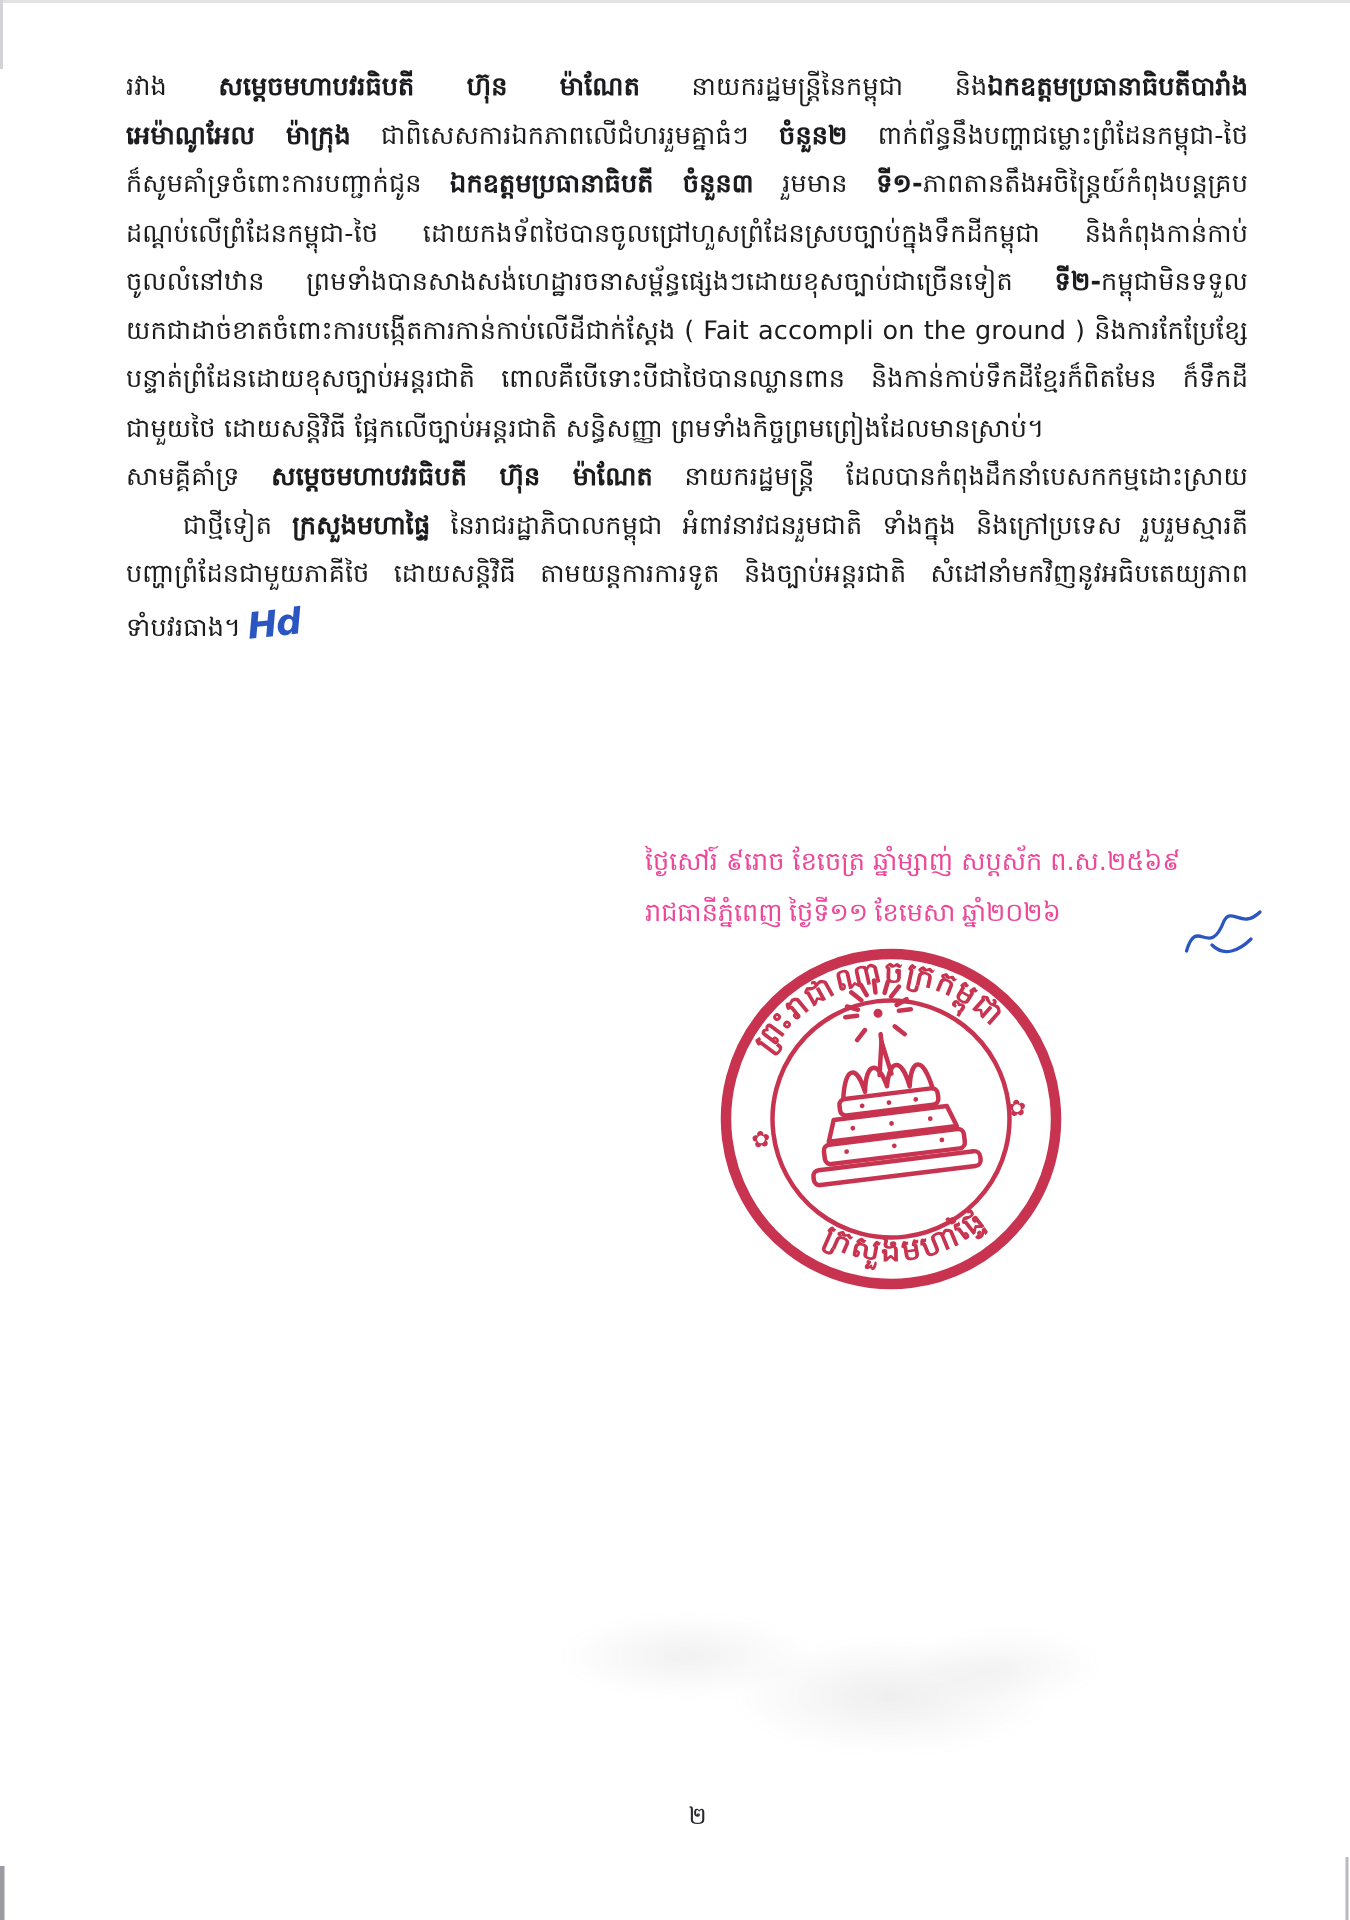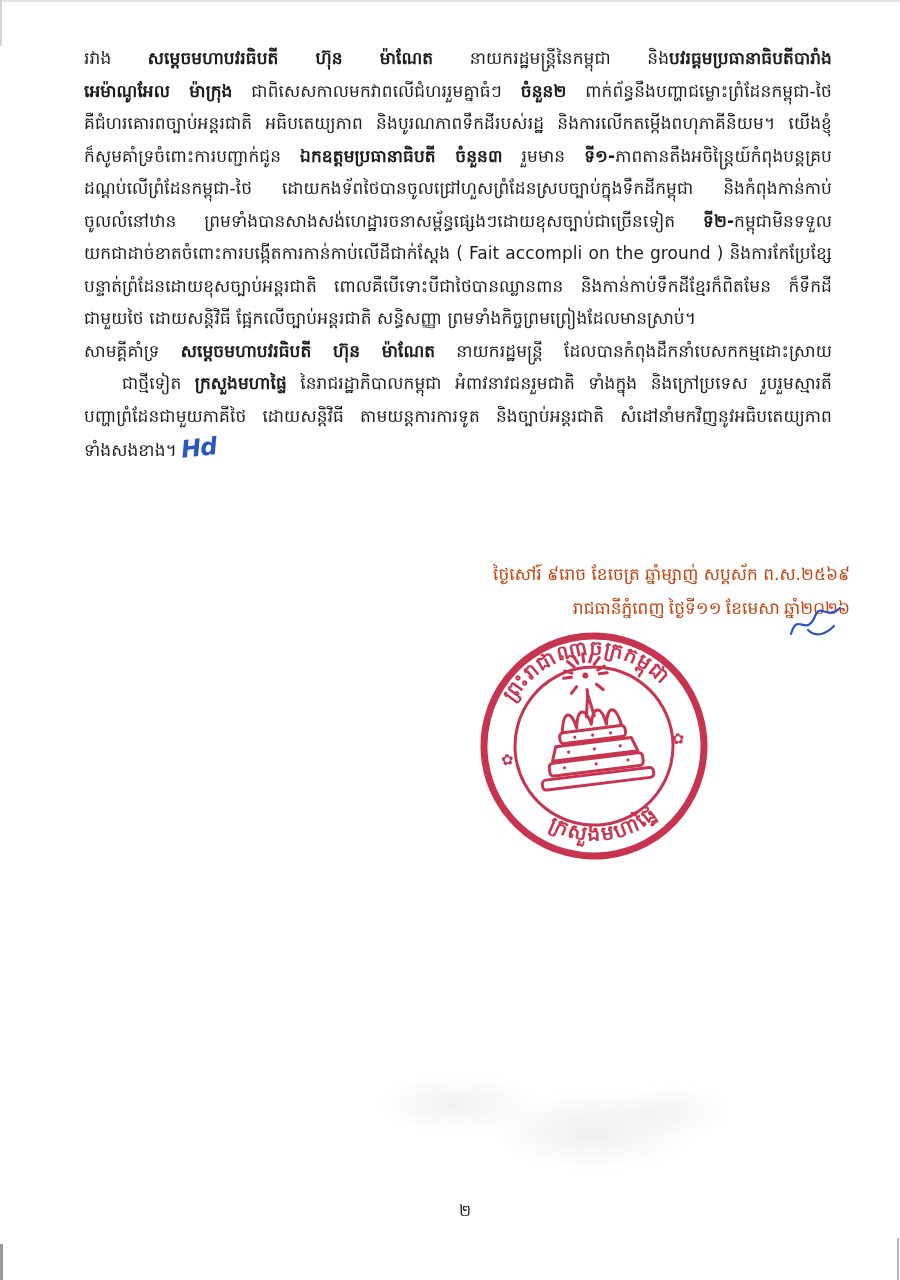--- a/index.html
+++ b/index.html
@@ -24,22 +24,22 @@
   .line.fill{text-align:justify;text-align-last:justify;}
   .line.indent{text-indent:38px;}
   .bold{font-weight:700;}
   .hand{
     font-style:italic;font-weight:700;color:#2b55c0;
     font-size:24px;display:inline-block;transform:rotate(-6deg);
     margin-left:4px;letter-spacing:-1px;
   }
 
   .dateline{
-    position:absolute;left:430px;width:420px;text-align:right;
-    font-size:17px;color:#c2410c;z-index:1;
+    position:absolute;left:430px;width:420px;text-align:left;
+    font-size:17px;color:#ec4899;z-index:1;
   }
   .dateline-1{top:563px;}
   .dateline-2{top:597px;font-family:Liberation Serif, serif;}
   .flourish{position:absolute;left:788px;top:600px;z-index:3;}
 
   .seal{
     position:absolute;left:476px;top:628px;z-index:2;
     opacity:.92;mix-blend-mode:multiply;
     transform:rotate(-7deg);
   }
@@ -62,33 +62,32 @@
 <body>
 
 <div class="page">
 
   <div class="edge-top"></div>
   <div class="edge-left"></div>
   <div class="edge-bl"></div>
   <div class="edge-br"></div>
 
   <div class="body-text">
-      <div class="line fill"><span>រវាង </span><span class="bold">សម្តេចមហាបវរធិបតី ហ៊ុន ម៉ាណែត</span><span> នាយករដ្ឋមន្ត្រីនៃកម្ពុជា និង</span><span class="bold">បវរធ្តមប្រធានាធិបតីបារាំង</span></div>
-      <div class="line fill"><span class="bold">អេម៉ាណូអែល ម៉ាក្រុង</span><span> ជាពិសេសកាលមកវាពលើជំហររួមគ្នាធំៗ </span><span class="bold">ចំនួន២</span><span> ពាក់ព័ន្ធនឹងបញ្ហាជម្លោះព្រំដែនកម្ពុជា-ថៃ</span></div>
-      <div class="line fill"><span>គឺជំហរគោរពច្បាប់អន្តរជាតិ អធិបតេយ្យភាព និងបូរណភាពទឹកដីរបស់រដ្ឋ និងការលើកតម្កើងពហុភាគីនិយម។ យើងខ្ញុំ</span></div>
+      <div class="line fill"><span>រវាង </span><span class="bold">សម្តេចមហាបវរធិបតី ហ៊ុន ម៉ាណែត</span><span> នាយករដ្ឋមន្ត្រីនៃកម្ពុជា និង</span><span class="bold">ឯកឧត្តមប្រធានាធិបតីបារាំង</span></div>
+      <div class="line fill"><span class="bold">អេម៉ាណូអែល ម៉ាក្រុង</span><span> ជាពិសេសការឯកភាពលើជំហររួមគ្នាធំៗ </span><span class="bold">ចំនួន២</span><span> ពាក់ព័ន្ធនឹងបញ្ហាជម្លោះព្រំដែនកម្ពុជា-ថៃ</span></div>
       <div class="line fill"><span>ក៏សូមគាំទ្រចំពោះការបញ្ជាក់ជូន </span><span class="bold">ឯកឧត្តមប្រធានាធិបតី ចំនួន៣</span><span> រួមមាន </span><span class="bold">ទី១-</span><span>ភាពតានតឹងអចិន្ត្រៃយ៍កំពុងបន្តគ្រប</span></div>
       <div class="line fill"><span>ដណ្តប់លើព្រំដែនកម្ពុជា-ថៃ ដោយកងទ័ពថៃបានចូលជ្រៅហួសព្រំដែនស្របច្បាប់ក្នុងទឹកដីកម្ពុជា និងកំពុងកាន់កាប់</span></div>
       <div class="line fill"><span>ចូលលំនៅឋាន ព្រមទាំងបានសាងសង់ហេដ្ឋារចនាសម្ព័ន្ធផ្សេងៗដោយខុសច្បាប់ជាច្រើនទៀត </span><span class="bold">ទី២-</span><span>កម្ពុជាមិនទទួល</span></div>
       <div class="line fill"><span>យកជាដាច់ខាតចំពោះការបង្កើតការកាន់កាប់លើដីជាក់ស្តែង ( Fait accompli on the ground ) និងការកែប្រែខ្សែ</span></div>
       <div class="line fill"><span>បន្ទាត់ព្រំដែនដោយខុសច្បាប់អន្តរជាតិ ពោលគឺបើទោះបីជាថៃបានឈ្លានពាន និងកាន់កាប់ទឹកដីខ្មែរក៏ពិតមែន ក៏ទឹកដី</span></div>
       <div class="line"><span>ជាមួយថៃ ដោយសន្តិវិធី ផ្អែកលើច្បាប់អន្តរជាតិ សន្ធិសញ្ញា ព្រមទាំងកិច្ចព្រមព្រៀងដែលមានស្រាប់។</span></div>
       <div class="line fill"><span>សាមគ្គីគាំទ្រ </span><span class="bold">សម្តេចមហាបវរធិបតី ហ៊ុន ម៉ាណែត</span><span> នាយករដ្ឋមន្ត្រី ដែលបានកំពុងដឹកនាំបេសកកម្មដោះស្រាយ</span></div>
       <div class="line fill indent"><span>ជាថ្មីទៀត </span><span class="bold">ក្រសួងមហាផ្ទៃ</span><span> នៃរាជរដ្ឋាភិបាលកម្ពុជា អំពាវនាវជនរួមជាតិ ទាំងក្នុង និងក្រៅប្រទេស រួបរួមស្មារតី</span></div>
       <div class="line fill"><span>បញ្ហាព្រំដែនជាមួយភាគីថៃ ដោយសន្តិវិធី តាមយន្តការការទូត និងច្បាប់អន្តរជាតិ សំដៅនាំមកវិញនូវអធិបតេយ្យភាព</span></div>
-      <div class="line"><span>ទាំងសងខាង។</span><span class="hand">Hd</span></div>
+      <div class="line"><span>ទាំបវរធាង។</span><span class="hand">Hd</span></div>
     </div>
 
   <div class="dateline dateline-1">ថ្ងៃសៅរ៍ ៩រោច ខែចេត្រ ឆ្នាំម្សាញ់ សប្តស័ក ព.ស.២៥៦៩</div>
   <div class="dateline dateline-2">រាជធានីភ្នំពេញ ថ្ងៃទី១១ ខែមេសា ឆ្នាំ២០២៦</div>
 
   <svg class="flourish" width="56" height="44" viewBox="0 0 56 44">
     <path d="M3,34 C10,10 18,40 28,14 C33,4 40,20 52,8 M20,30 C28,38 38,34 46,26" fill="none" stroke="#2b55c0" stroke-width="2.2" stroke-linecap="round"></path>
   </svg>
 
   <svg class="seal" width="236" height="236" viewBox="0 0 236 236">

